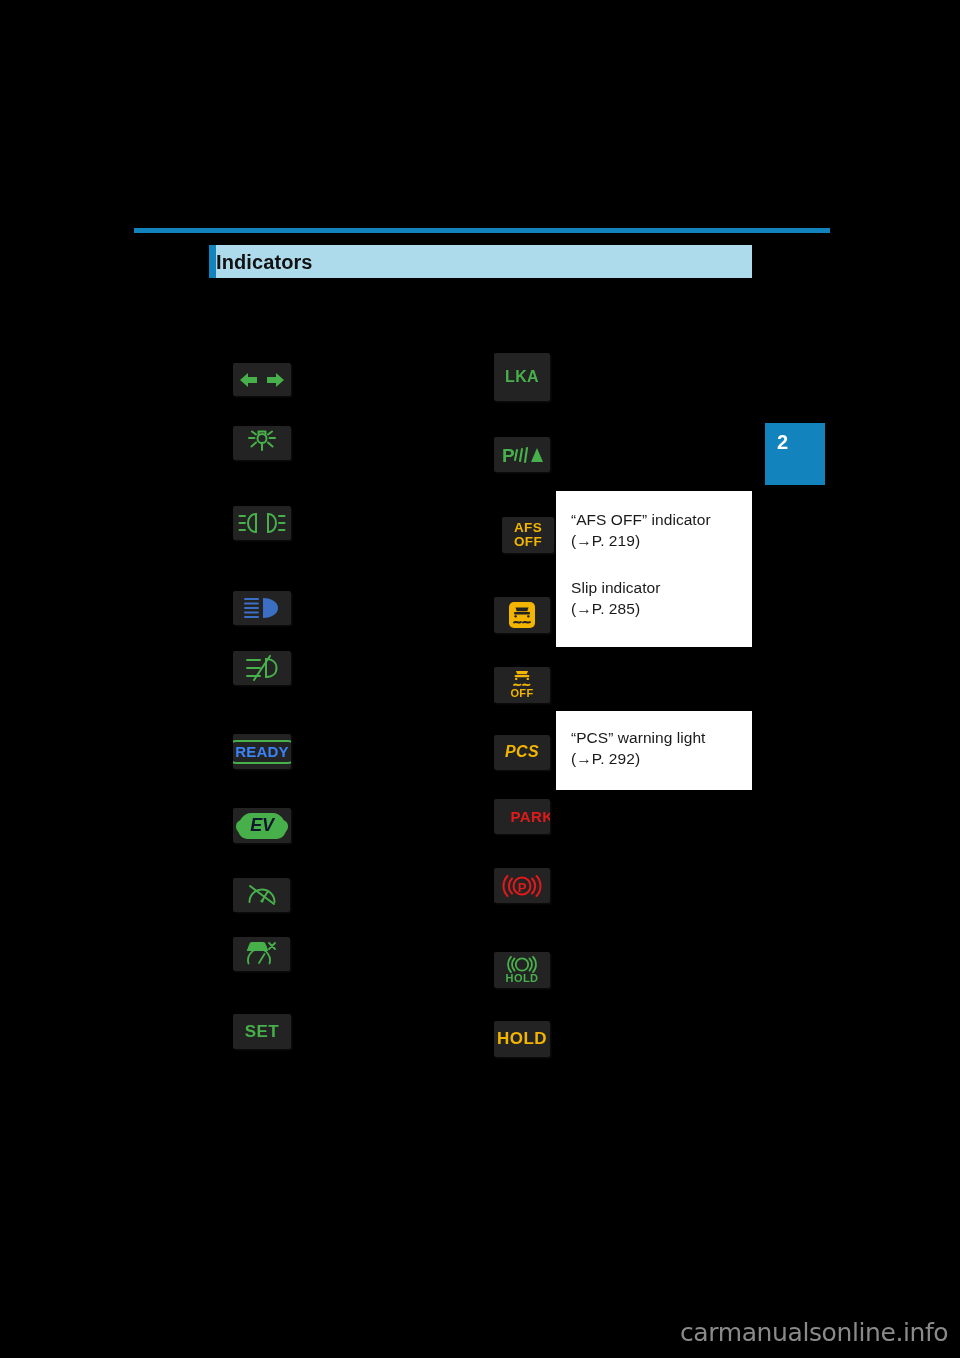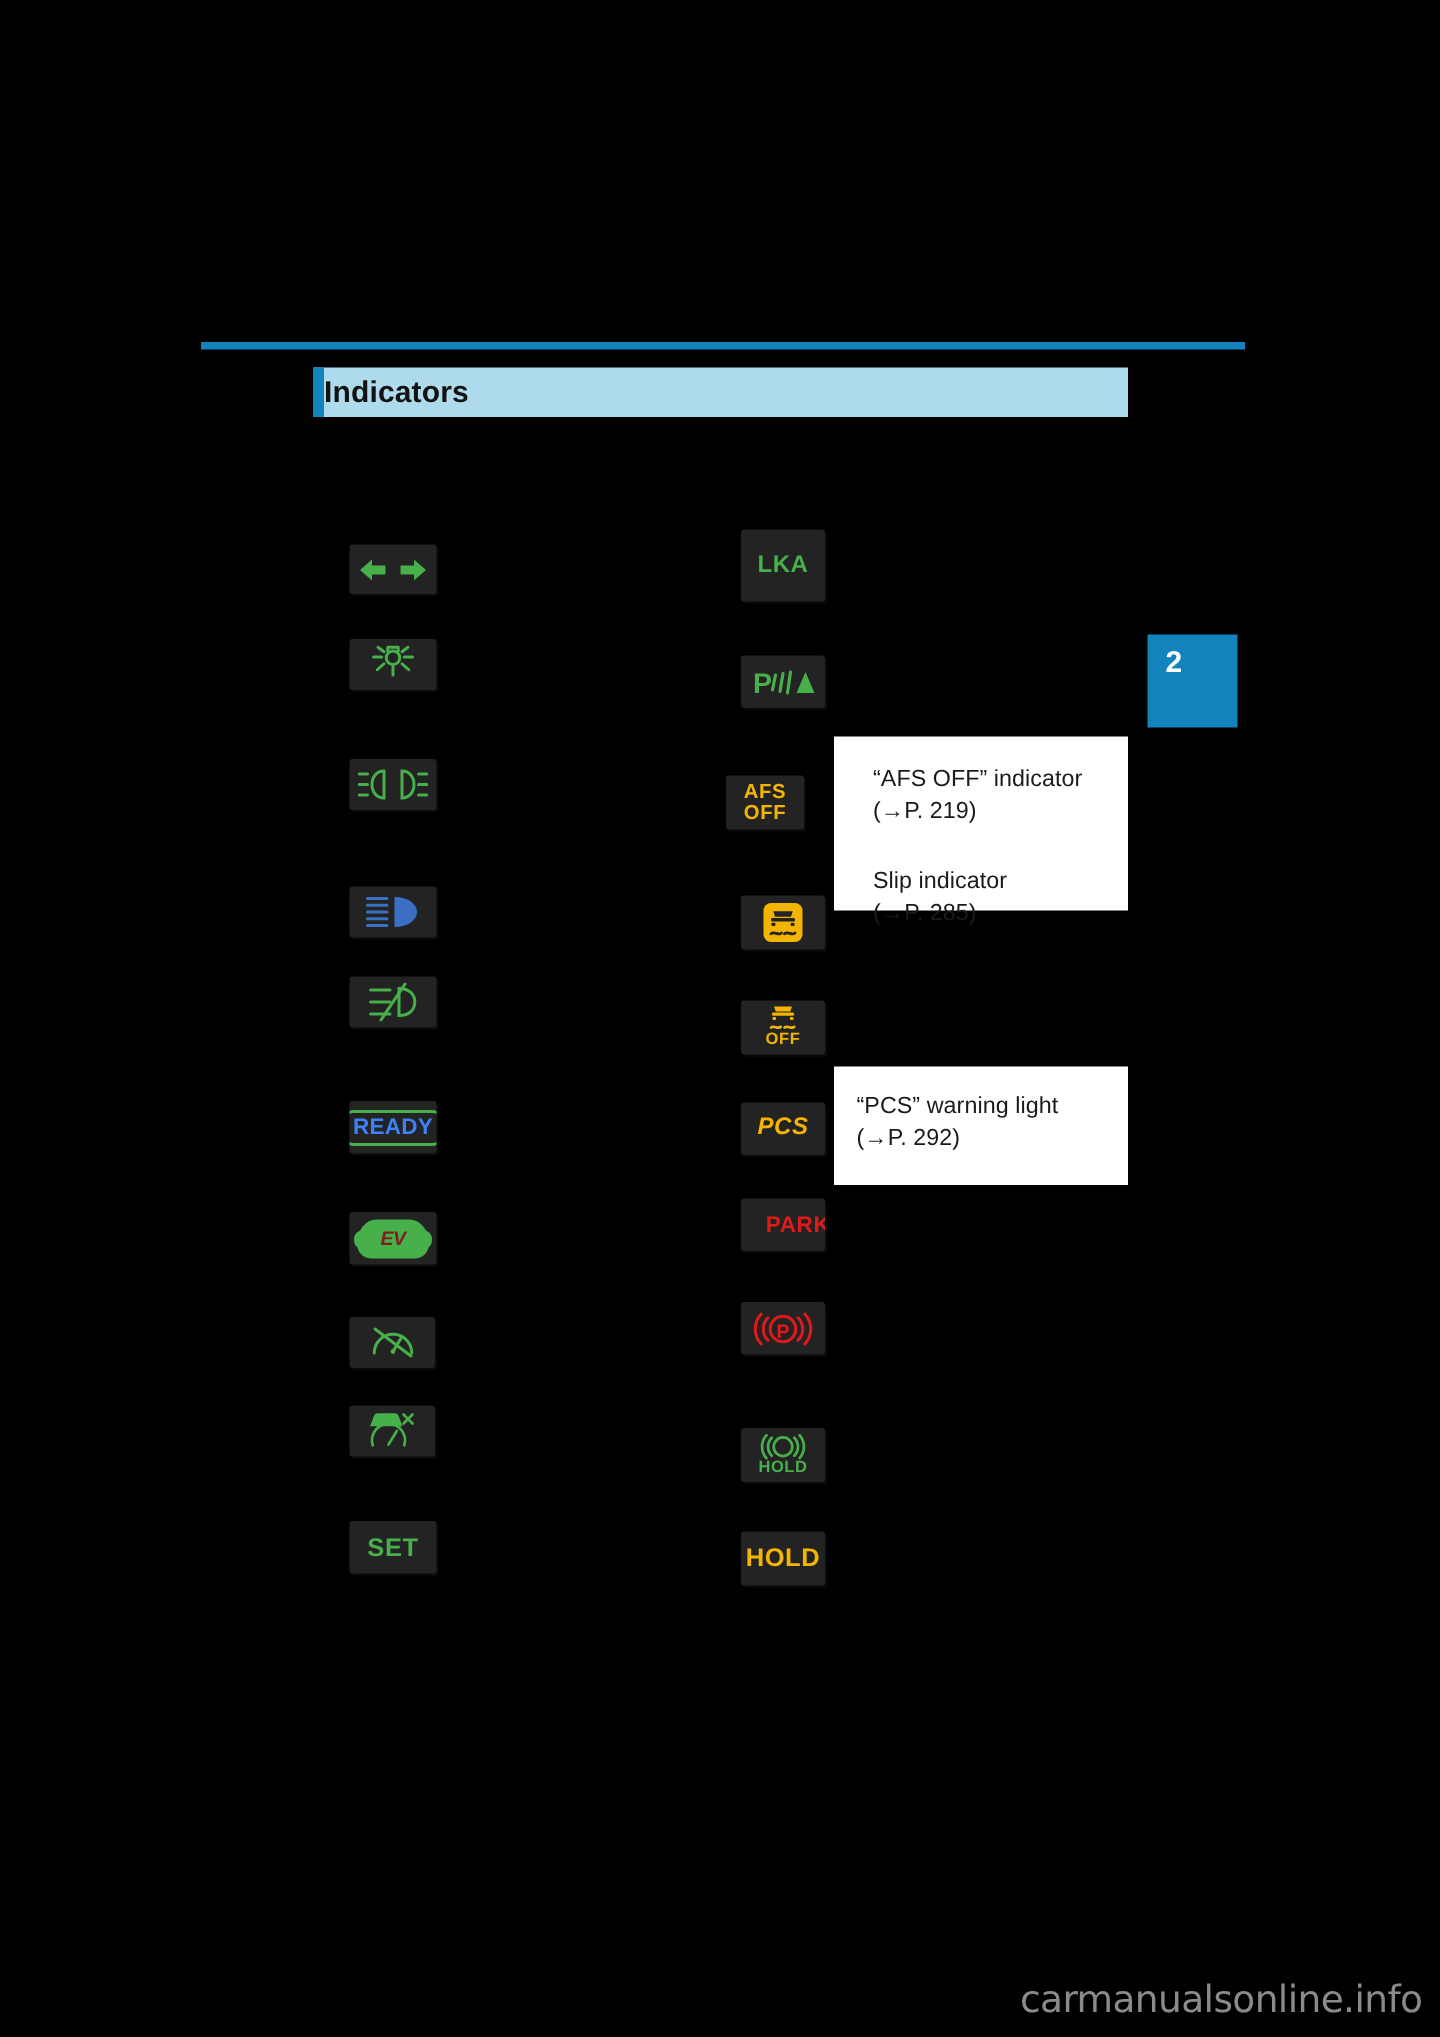--- a/index.html
+++ b/index.html
@@ -123,22 +123,22 @@
     content: "";
     position: absolute;
     right: -2px; top: 7px;
     width: 10px; height: 13px;
     background: #47b04b;
     border-radius: 0 6px 6px 0;
   }
   .ev-badge span {
     position: relative;
     z-index: 2;
-    color: #7f1d1d;
-    font-size: 13px;
+    color: #0f172a;
+    font-size: 18px;
     font-weight: 800;
     font-style: italic;
     letter-spacing: -.3px;
   }
 
   
   .callout {
     position: absolute;
     background: #ffffff;
     color: #1a1a1a;
@@ -288,21 +288,21 @@
       <g stroke="#47b04b" stroke-width="2.1" stroke-linecap="round">
         <path d="M17 6 L15 16"></path>
         <path d="M22 5 L20 17"></path>
         <path d="M27 4 L25 18"></path>
       </g>
       <path d="M37 4 L43 18 L31 18 Z" fill="#47b04b"></path>
     </svg>
   </span>
 </div>
 
-<div class="chip" style="left:484px; top:517px; width:52px; height:36px;align-items:center;">
+<div class="chip" style="left:502px; top:517px; width:52px; height:36px;align-items:center;">
   <span class="chip-text amber" style="font-size:13.5px; white-space:pre;">AFS
 OFF</span>
 </div>
 
 <div class="chip" style="left:494px; top:597px; width:56px; height:36px;">
   <span>
     <svg width="28" height="28" viewBox="0 0 28 28">
       <rect x="1" y="1" width="26" height="26" rx="5" fill="#f3b500"></rect>
       <g fill="#232323">
         <path d="M7.5 6.5 L20.5 6.5 L19.3 10.2 L8.7 10.2 Z"></path>
@@ -371,21 +371,21 @@
       </g>
     </svg>
   </span>
   <span class="chip-text green" style="font-size:11px; margin-top:0px;">HOLD</span>
 </div>
 
 <div class="chip" style="left:494px; top:1021px; width:56px; height:36px;">
   <span class="chip-text amber" style="font-size:17px;">HOLD</span>
 </div>
 
-<div class="callout" style="left:556px; top:491px; width:196px; height:116px; padding:19px 0 0 26px;">
+<div class="callout" style="left:556px; top:491px; width:196px; height:156px; padding:19px 0 0 15px;">
   <p>“AFS OFF” indicator</p>
   <p>(→P. 219)</p>
   <p style="height:26px;">&nbsp;</p>
   <p>Slip indicator</p>
   <p>(→P. 285)</p>
 </div>
 
 <div class="callout" style="left:556px; top:711px; width:196px; height:79px; padding:17px 0 0 15px;">
   <p>“PCS” warning light</p>
   <p>(→P. 292)</p>

